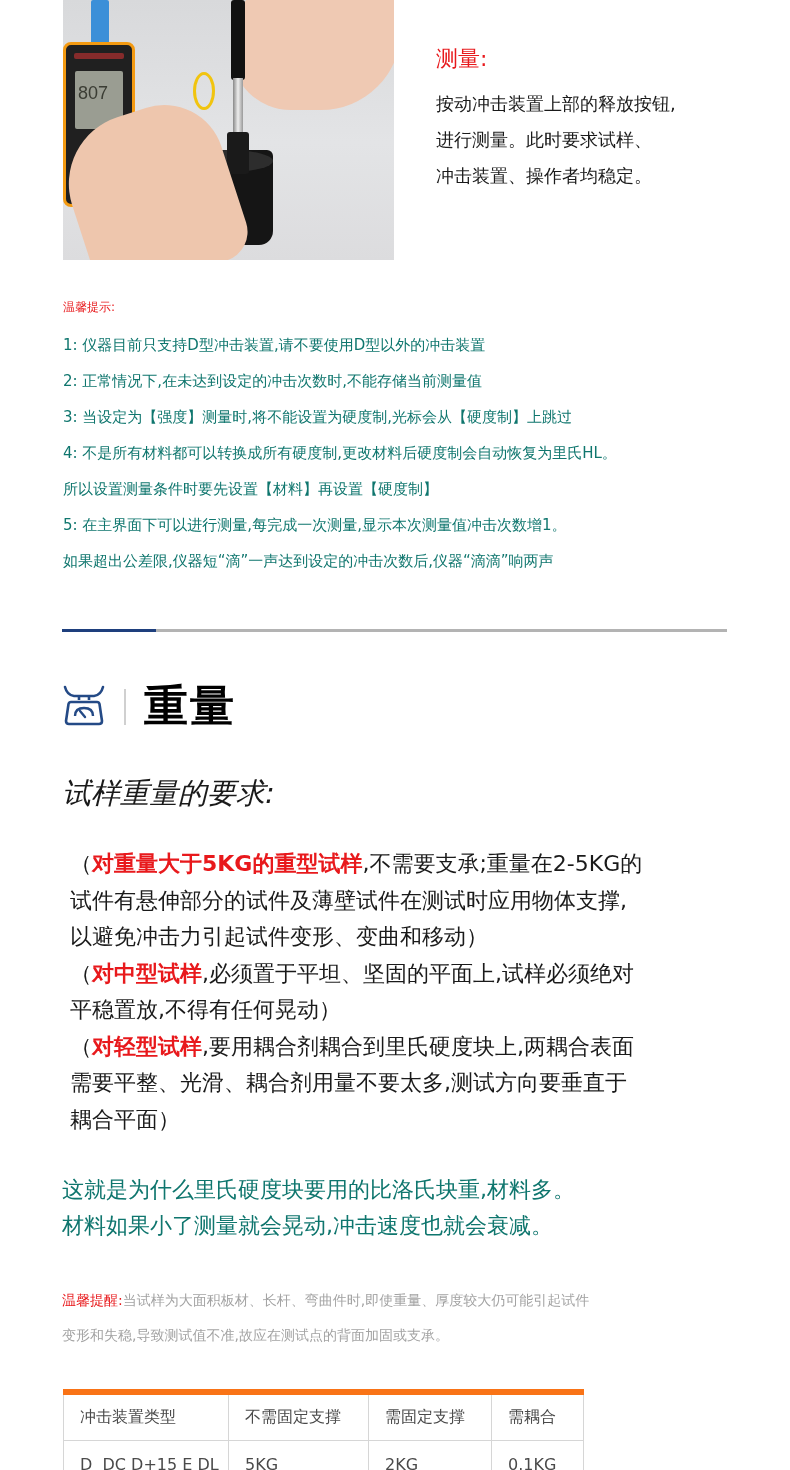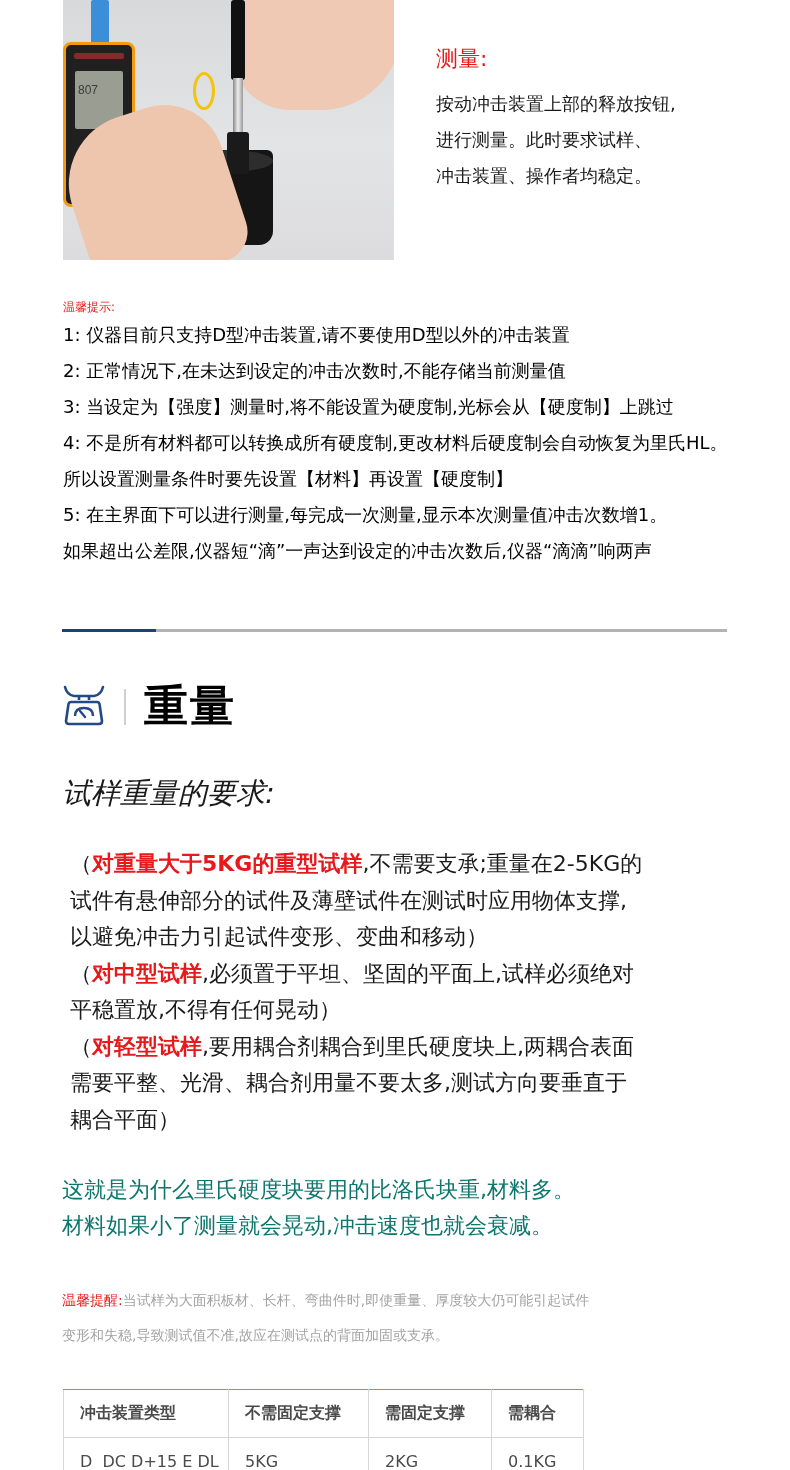--- a/index.html
+++ b/index.html
@@ -5,42 +5,42 @@
     * { margin: 0; padding: 0; box-sizing: border-box; }
     html, body { width: 790px; height: 1470px; background: #ffffff; overflow: hidden; }
     body { position: relative; font-family: "DejaVu Sans", "Liberation Sans", sans-serif; color: #111; }
 
     
     .photo { position: absolute; left: 63px; top: 0; width: 331px; height: 260px; overflow: hidden;
       background: linear-gradient(180deg, #d8d9db 0%, #e3e4e6 55%, #dcdcde 100%); }
     .photo .strap { position: absolute; left: 28px; top: 0; width: 18px; height: 46px; background: #3b8fd8; border-radius: 2px; }
     .photo .device { position: absolute; left: 0; top: 42px; width: 72px; height: 165px; background: #202020; border: 3px solid #f39a12; border-radius: 8px; }
     .photo .device .screen { position: absolute; left: 9px; top: 26px; width: 48px; height: 58px; background: #9a9d92; border-radius: 2px; }
-    .photo .device .reading { position: absolute; left: 12px; top: 38px; font-size: 12px; color: #3b3d34; font-family: "Liberation Sans", sans-serif; }
+    .photo .device .reading { position: absolute; left: 12px; top: 38px; font-size: 18px; color: #3b3d34; font-family: "Liberation Sans", sans-serif; }
     .photo .device .brand { position: absolute; left: 8px; top: 8px; width: 50px; height: 6px; background: #c33; opacity: .6; border-radius: 2px; }
     .photo .device .btn-red { position: absolute; left: 27px; top: 130px; width: 14px; height: 14px; border-radius: 50%; background: #d7261e; }
     .photo .device .keys { position: absolute; left: 12px; top: 95px; width: 44px; height: 30px;
       background: radial-gradient(circle, #ddd 1.5px, transparent 2px) 0 0/15px 14px; }
     .photo .block { position: absolute; left: 118px; top: 150px; width: 92px; height: 95px; background: #151515; border-radius: 6px 6px 14px 14px; }
     .photo .block-top { position: absolute; left: 118px; top: 150px; width: 92px; height: 22px; background: #2d2d2d; border-radius: 50%; }
     .photo .probe { position: absolute; left: 168px; top: 0; width: 14px; height: 80px; background: #111; border-radius: 3px; }
     .photo .probe-rod { position: absolute; left: 170px; top: 78px; width: 10px; height: 55px; background: linear-gradient(90deg, #888, #eee, #999); }
     .photo .probe-base { position: absolute; left: 164px; top: 132px; width: 22px; height: 42px; background: #1a1a1a; border-radius: 3px; }
     .photo .cable { position: absolute; left: 130px; top: 72px; width: 22px; height: 38px; border: 3px solid #f1c40f; border-radius: 50%; }
     .photo .hand-top { position: absolute; left: 168px; top: -20px; width: 170px; height: 130px; background: #efc9b3; border-radius: 60px 40px 80px 60px; }
     .photo .hand-bottom { position: absolute; left: 10px; top: 110px; width: 160px; height: 170px; background: #eec6ad; border-radius: 70px 60px 30px 30px; transform: rotate(-18deg); }
 
     
     .measure-title { position: absolute; left: 436px; top: 16px; font-size: 22px; color: #e8191c; font-family: "DejaVu Sans", sans-serif; margin-top: 28px; }
     .measure-body { position: absolute; left: 436px; top: 86px; width: 340px; font-size: 18px; line-height: 36px; color: #1a1a1a; }
     .measure-body div { white-space: nowrap; }
 
     
     .tips-title { position: absolute; left: 63px; top: 299px; font-size: 12px; color: #e8191c; }
-    .tips { position: absolute; left: 63px; top: 324px; font-size: 18px; color: #000000; }
+    .tips { position: absolute; left: 63px; top: 334px; font-size: 15px; color: #0f766e; }
     .tips .line { height: 36px; line-height: 22px; white-space: nowrap; }
 
     
     .divider { position: absolute; left: 62px; top: 629px; width: 665px; height: 3px; background: #b3b3b3; }
     .divider .accent { position: absolute; left: 0; top: 0; width: 94px; height: 3px; background: #1e3f7d; }
 
     
     .section-icon { position: absolute; left: 62px; top: 683px; width: 44px; height: 44px; }
     .section-sep { position: absolute; left: 124px; top: 689px; width: 2px; height: 36px; background: #d0d0d0; }
     .section-title { position: absolute; left: 144px; top: 678px; font-size: 44px; font-weight: bold; color: #000; line-height: 56px; letter-spacing: 2px; }
@@ -53,21 +53,21 @@
     .conclusion { position: absolute; left: 62px; top: 1172px; font-size: 22px; line-height: 36px; color: #0f766e; }
     .conclusion div { white-space: nowrap; }
 
     .reminder { position: absolute; left: 62px; top: 1289px; width: 680px; font-size: 14px; color: #a3a3a3; }
     .reminder .line { height: 35px; line-height: 22px; white-space: nowrap; }
     .reminder .label { color: #e8191c; }
 
     
     .spec-table { position: absolute; left: 63px; top: 1389px; border-collapse: collapse; font-size: 16px; color: #4a4a4a; }
     .spec-table td { border: 1px solid #d6d6d6; height: 48px; padding: 0 0 0 16px; white-space: nowrap; vertical-align: middle; }
-    .spec-table tr:first-child td { border-top: 1px solid #f97316; font-weight: bold; }
+    .spec-table tr:first-child td { border-top: 6px solid #f97316; }
     .spec-table td.c1 { width: 165px; }
     .spec-table td.c2 { width: 140px; }
     .spec-table td.c3 { width: 123px; }
     .spec-table td.c4 { width: 92px; }
   </style>
 </head>
 <body>
 
 <div class="photo">
   <div class="strap"></div>

